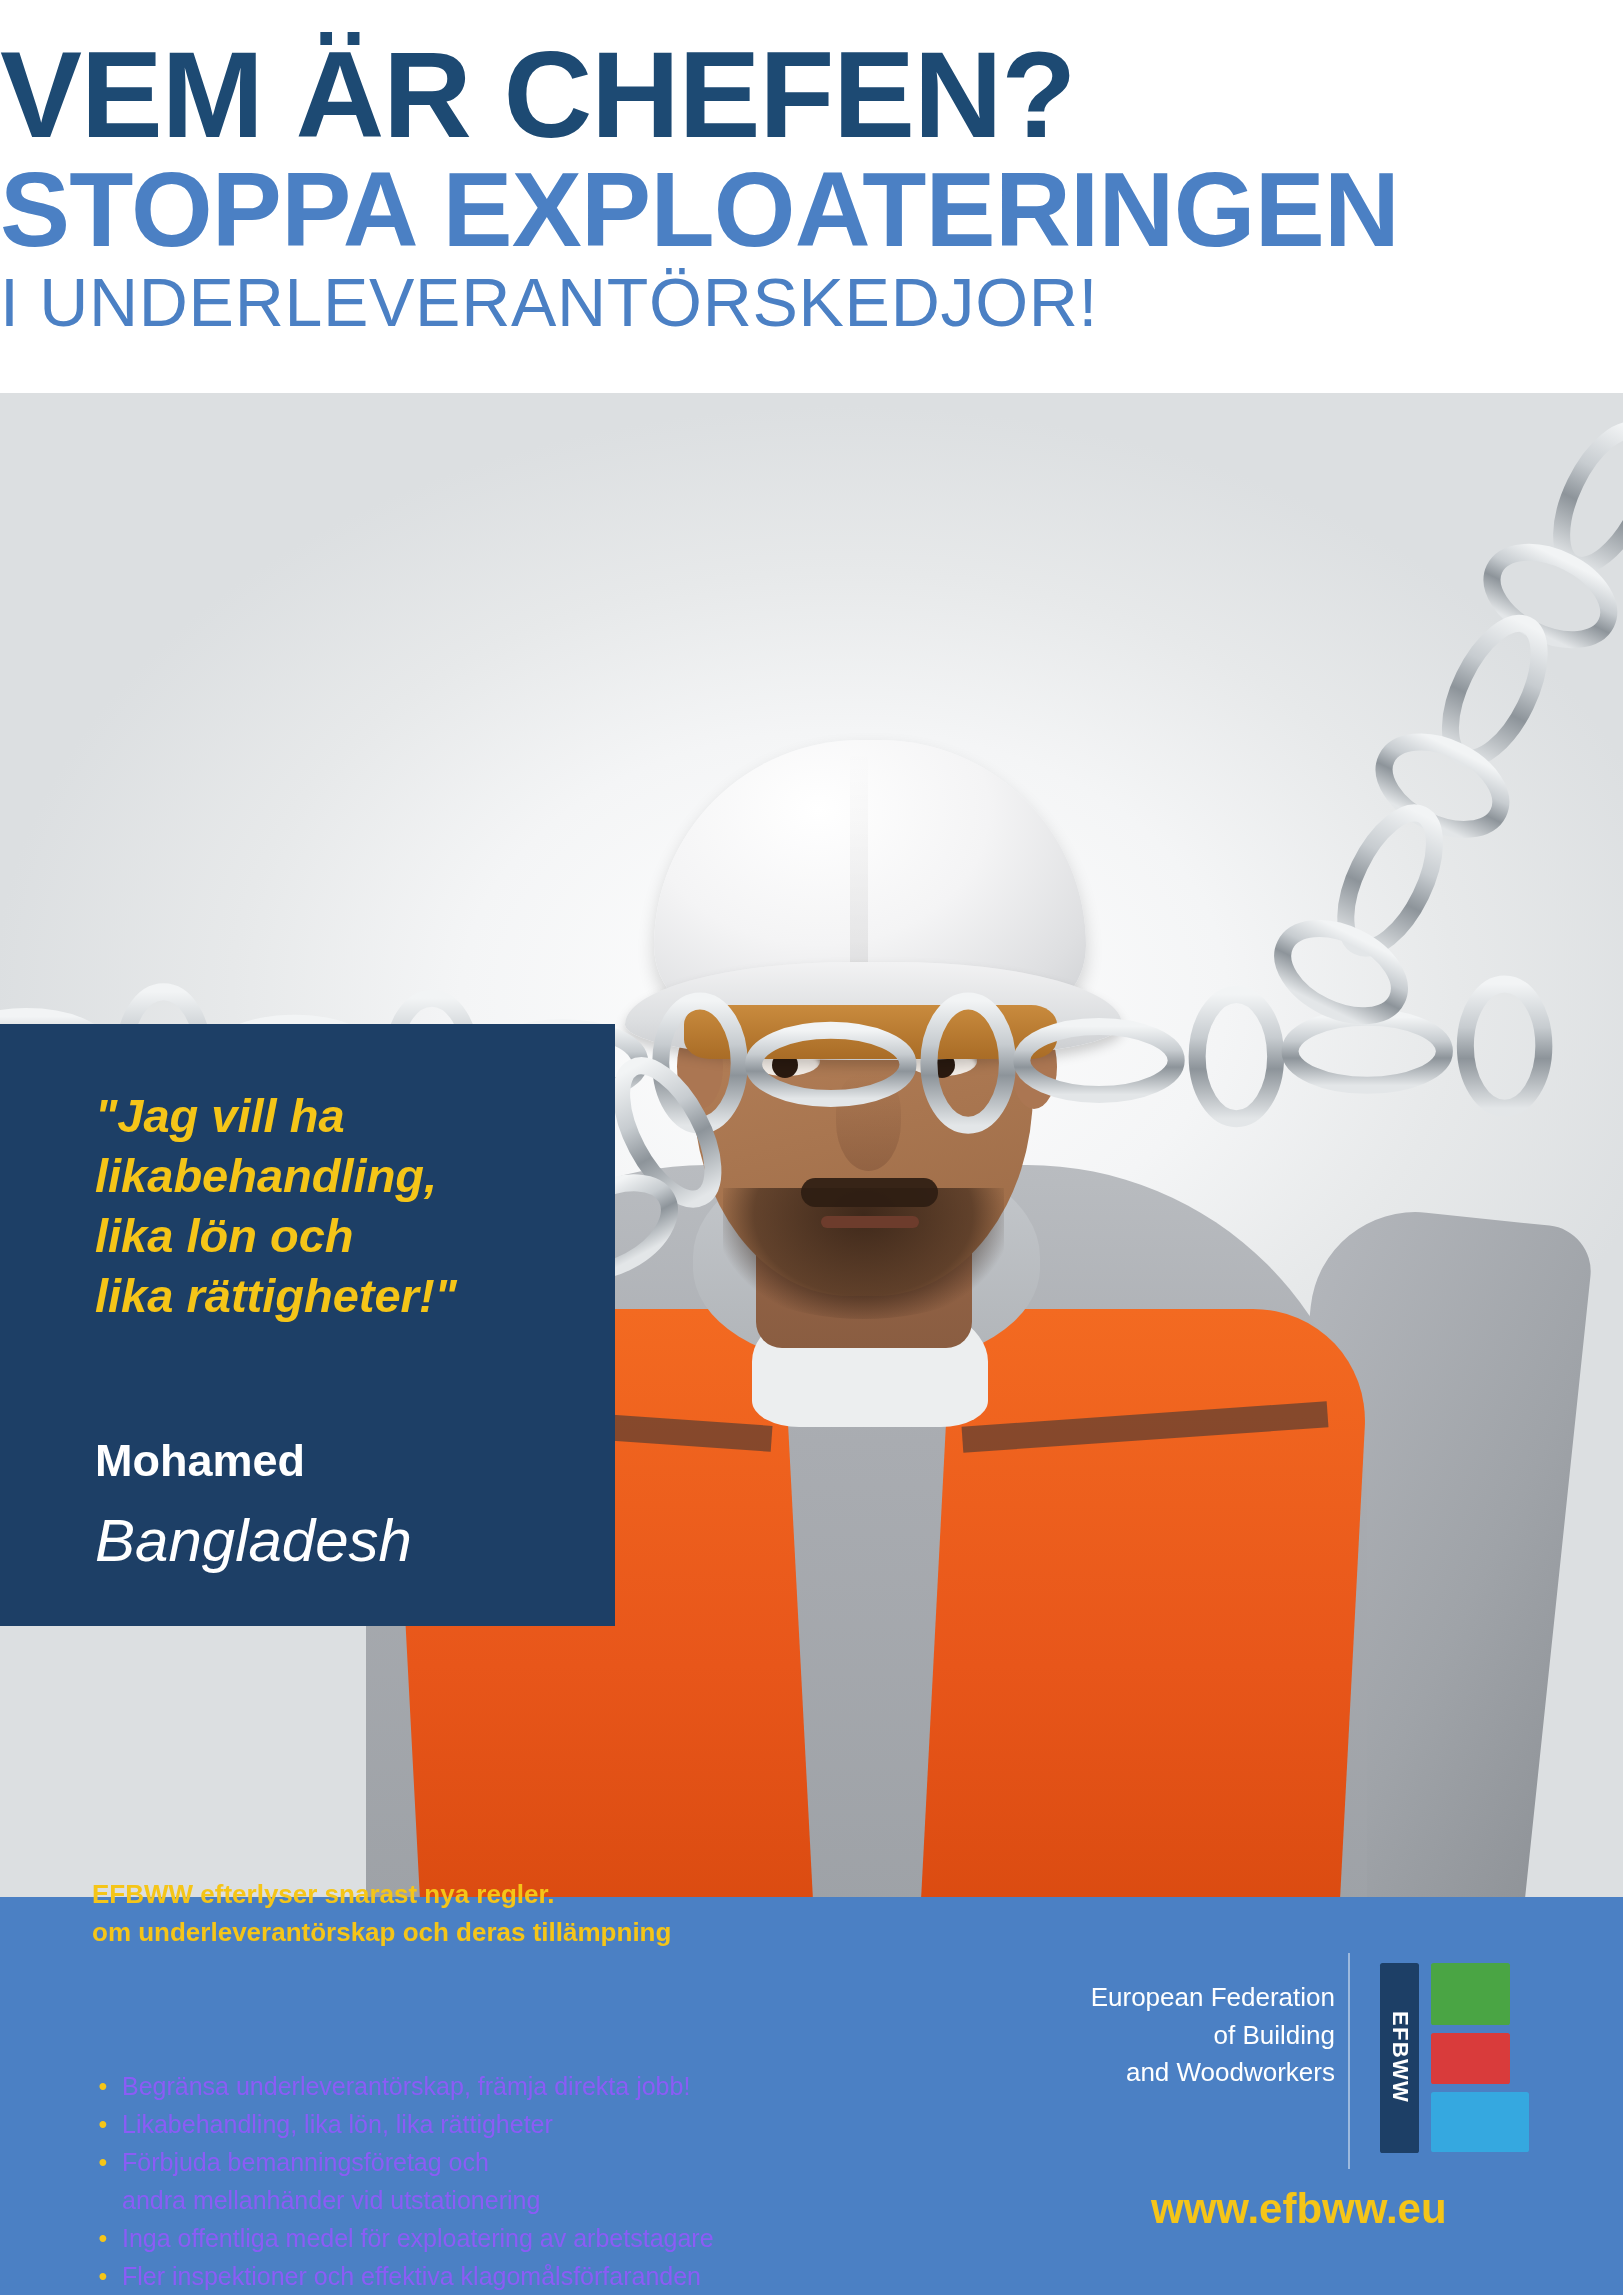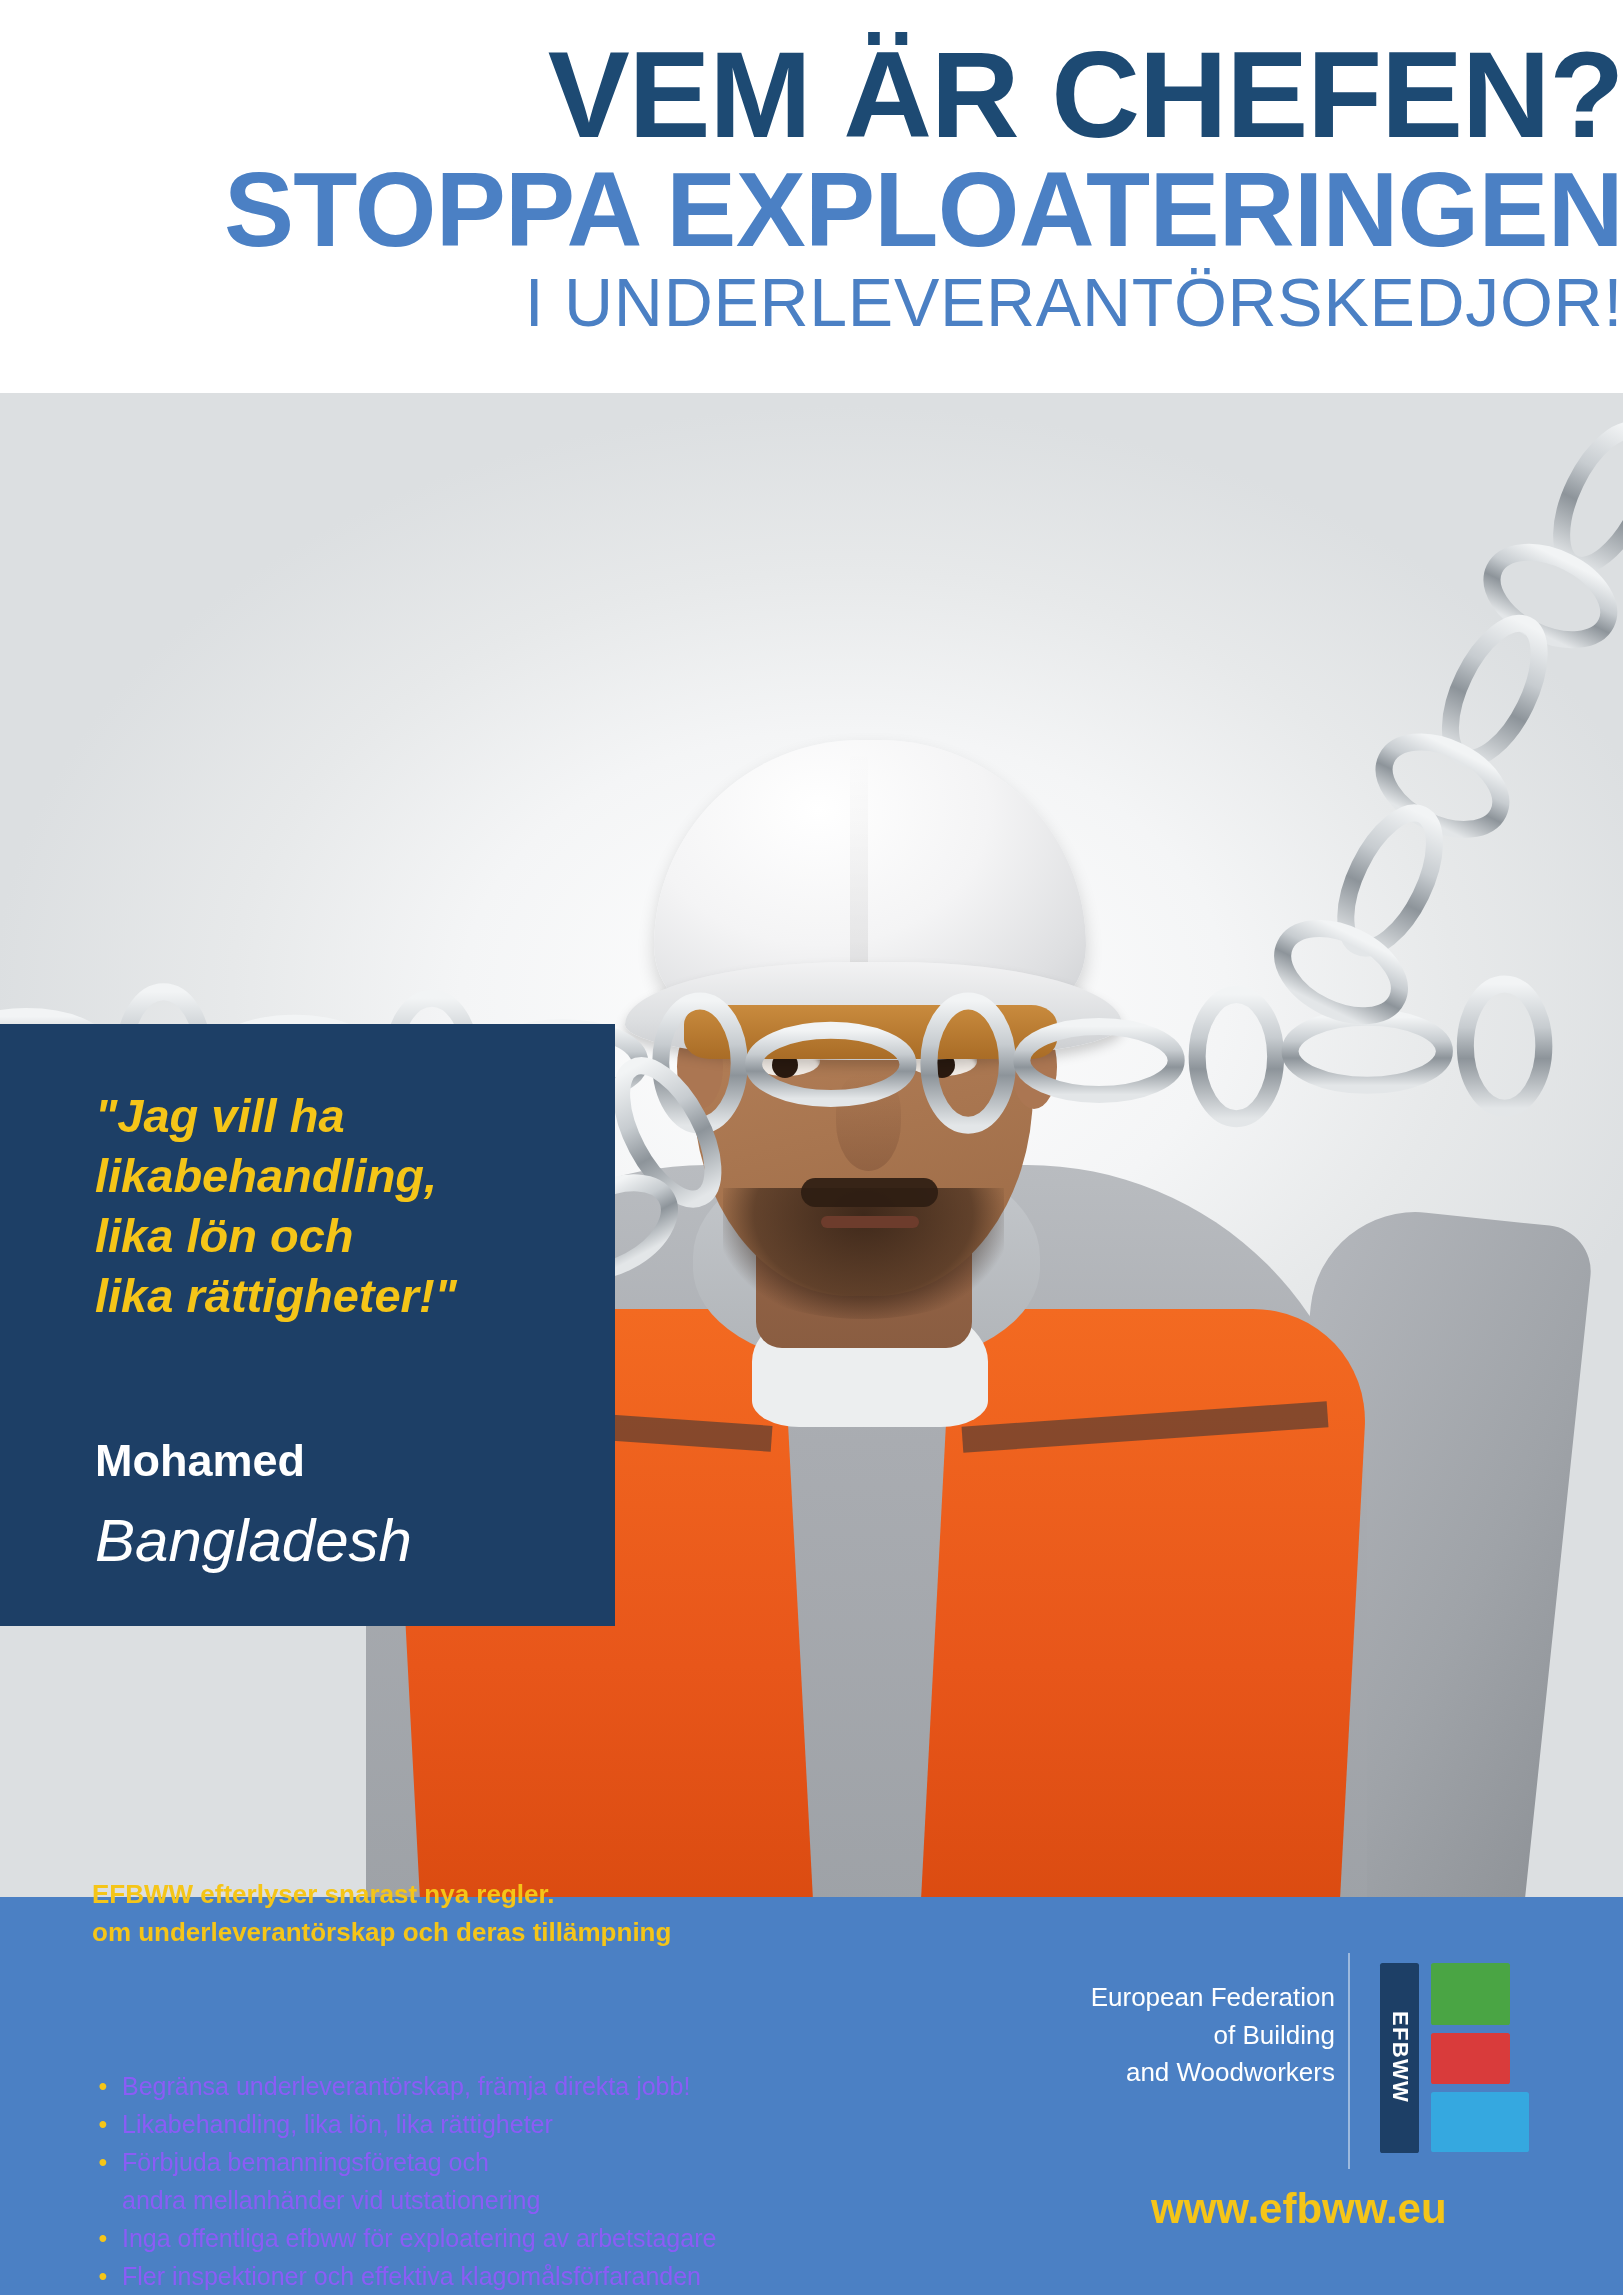--- a/index.html
+++ b/index.html
@@ -8,21 +8,21 @@
     font-family:"Liberation Sans", sans-serif;
     background:#ffffff;
     position:relative;
     overflow:hidden;
   }
 
   
   .headline {
     position:absolute;
     top:33px; left:0; width:1623px;
-    text-align:right;
+    text-align:left;
   }
   .headline .l1 {
     font-size:123px;
     font-weight:bold;
     letter-spacing:-1.3px;
     color:#1d4a73;
     line-height:1.0;
     white-space:nowrap;
   }
   .headline .l2 {
@@ -391,21 +391,21 @@
 <div class="footer"></div>
 
 <div class="footer-head">EFBWW efterlyser snarast nya regler.
 om underleverantörskap och deras tillämpning</div>
 
 <ul class="footer-list">
   <li>Begränsa underleverantörskap, främja direkta jobb!</li>
   <li>Likabehandling, lika lön, lika rättigheter</li>
   <li>Förbjuda bemanningsföretag och
 andra mellanhänder vid utstationering</li>
-  <li>Inga offentliga efbww för exploatering av arbetstagare</li>
+  <li>Inga offentliga medel för exploatering av arbetstagare</li>
   <li>Fler inspektioner och effektiva klagomålsförfaranden</li>
 </ul>
 
 <div class="efbww-name">European Federation
 of Building
 and Woodworkers</div>
 <div class="divider"></div>
 
 <div class="efbww-logo">
   <span class="lg-bar"></span>

